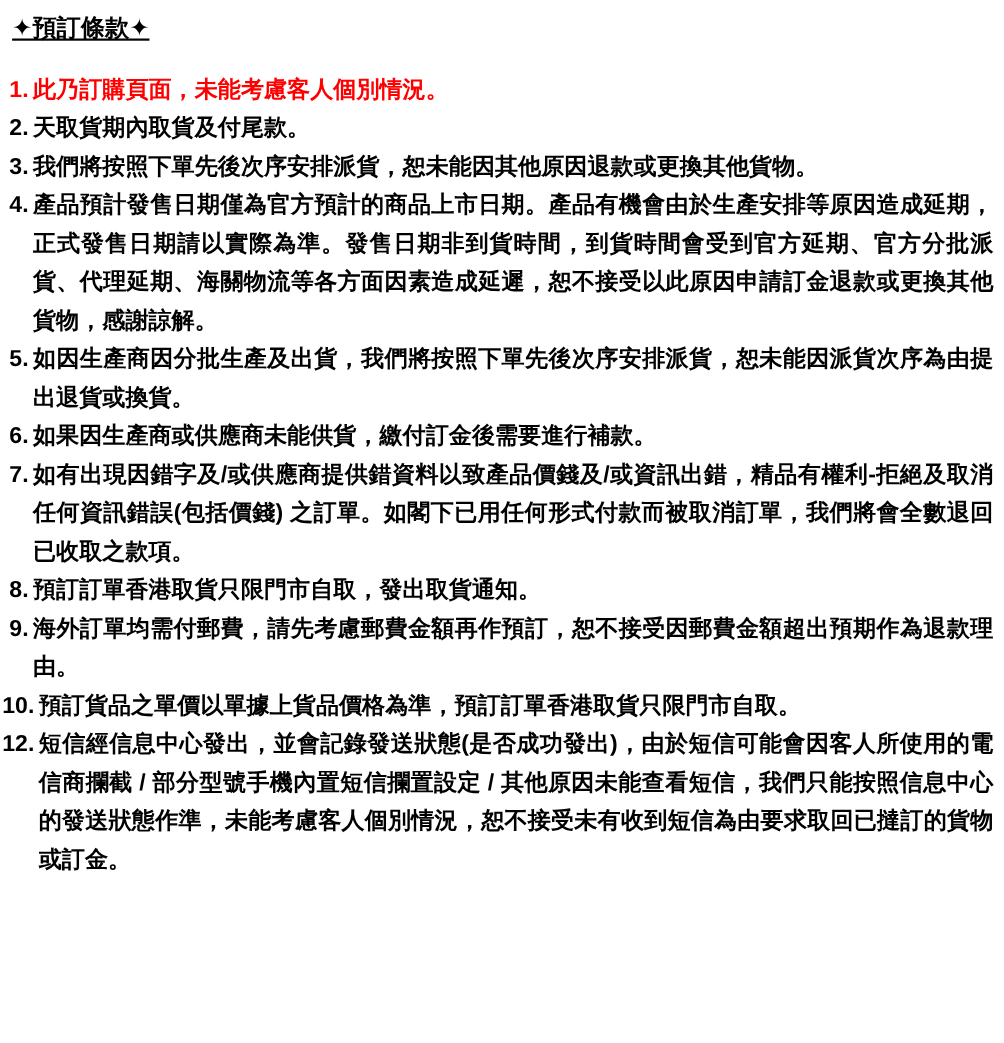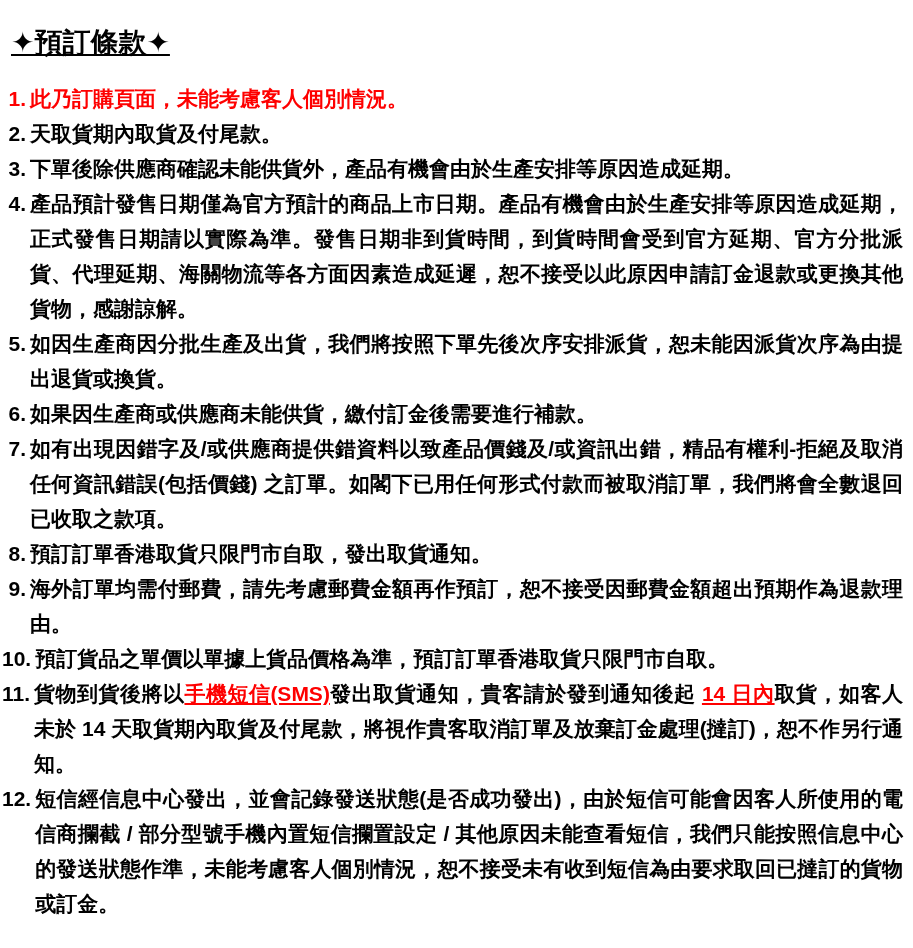--- a/index.html
+++ b/index.html
@@ -21,22 +21,22 @@
   }
   .title{
     margin:0 0 21px 6px;
     font-size:20px;
     line-height:27px;
     color:var(--alert-red);
     text-decoration:underline;
     white-space:nowrap;
   }
   .section-heading{
-    margin:17px 0 25px 9px;
-    font-size:28px;
+    margin:0 0 25px 9px;
+    font-size:22px;
     line-height:26px;
     color:var(--text-black);
     text-decoration:underline;
     display:inline-block;
   }
   .heading-row{margin:0 0 0 0;}
   .terms-list{margin:0;padding:0;}
   .term-item{
     display:flex;
     font-size:21px;
@@ -68,21 +68,21 @@
       <div class="term-item item-red">
         <span class="term-num">1.</span>
         <span class="term-content"><span class="seg-normal">此乃訂購頁面，未能考慮客人個別情況。</span></span>
       </div>
       <div class="term-item">
         <span class="term-num">2.</span>
         <span class="term-content"><span class="seg-normal">天取貨期內取貨及付尾款。</span></span>
       </div>
       <div class="term-item">
         <span class="term-num">3.</span>
-        <span class="term-content"><span class="seg-normal">下單後除供應商確認未能供貨外，產品有機會由於生產安排等原因造成延期。</span></span>
+        <span class="term-content"><span class="seg-normal">我們將按照下單先後次序安排派貨，恕未能因其他原因退款或更換其他貨物。</span></span>
       </div>
       <div class="term-item">
         <span class="term-num">4.</span>
         <span class="term-content"><span class="seg-normal">產品預計發售日期僅為官方預計的商品上市日期。產品有機會由於生產安排等原因造成延期，正式發售日期請以實際為準。發售日期非到貨時間，到貨時間會受到官方延期、官方分批派貨、代理延期、海關物流等各方面因素造成延遲，恕不接受以此原因申請訂金退款或更換其他貨物，感謝諒解。</span></span>
       </div>
       <div class="term-item">
         <span class="term-num">5.</span>
         <span class="term-content"><span class="seg-normal">如因生產商因分批生產及出貨，我們將按照下單先後次序安排派貨，恕未能因派貨次序為由提出退貨或換貨。</span></span>
       </div>
       <div class="term-item">
@@ -99,21 +99,17 @@
       </div>
       <div class="term-item">
         <span class="term-num">9.</span>
         <span class="term-content"><span class="seg-normal">海外訂單均需付郵費，請先考慮郵費金額再作預訂，恕不接受因郵費金額超出預期作為退款理由。</span></span>
       </div>
       <div class="term-item">
         <span class="term-num">10.</span>
         <span class="term-content"><span class="seg-normal">預訂貨品之單價以單據上貨品價格為準，預訂訂單香港取貨只限門市自取。</span></span>
       </div>
       <div class="term-item">
-        <span class="term-num">11.</span>
-        <span class="term-content"><span class="seg-normal">貨物到貨後將以</span><span class="seg-red-underline">手機短信(SMS)</span><span class="seg-normal">發出取貨通知，貴客請於發到通知後起 </span><span class="seg-red-underline">14 日內</span><span class="seg-normal">取貨，如客人未於 14 天取貨期內取貨及付尾款，將視作貴客取消訂單及放棄訂金處理(撻訂)，恕不作另行通知。</span></span>
-      </div>
-      <div class="term-item">
         <span class="term-num">12.</span>
         <span class="term-content"><span class="seg-normal">短信經信息中心發出，並會記錄發送狀態(是否成功發出)，由於短信可能會因客人所使用的電信商攔截 / 部分型號手機內置短信攔置設定 / 其他原因未能查看短信，我們只能按照信息中心的發送狀態作準，未能考慮客人個別情況，恕不接受未有收到短信為由要求取回已撻訂的貨物或訂金。</span></span>
       </div>
     </div>
 </div>
 
 </body></html>

